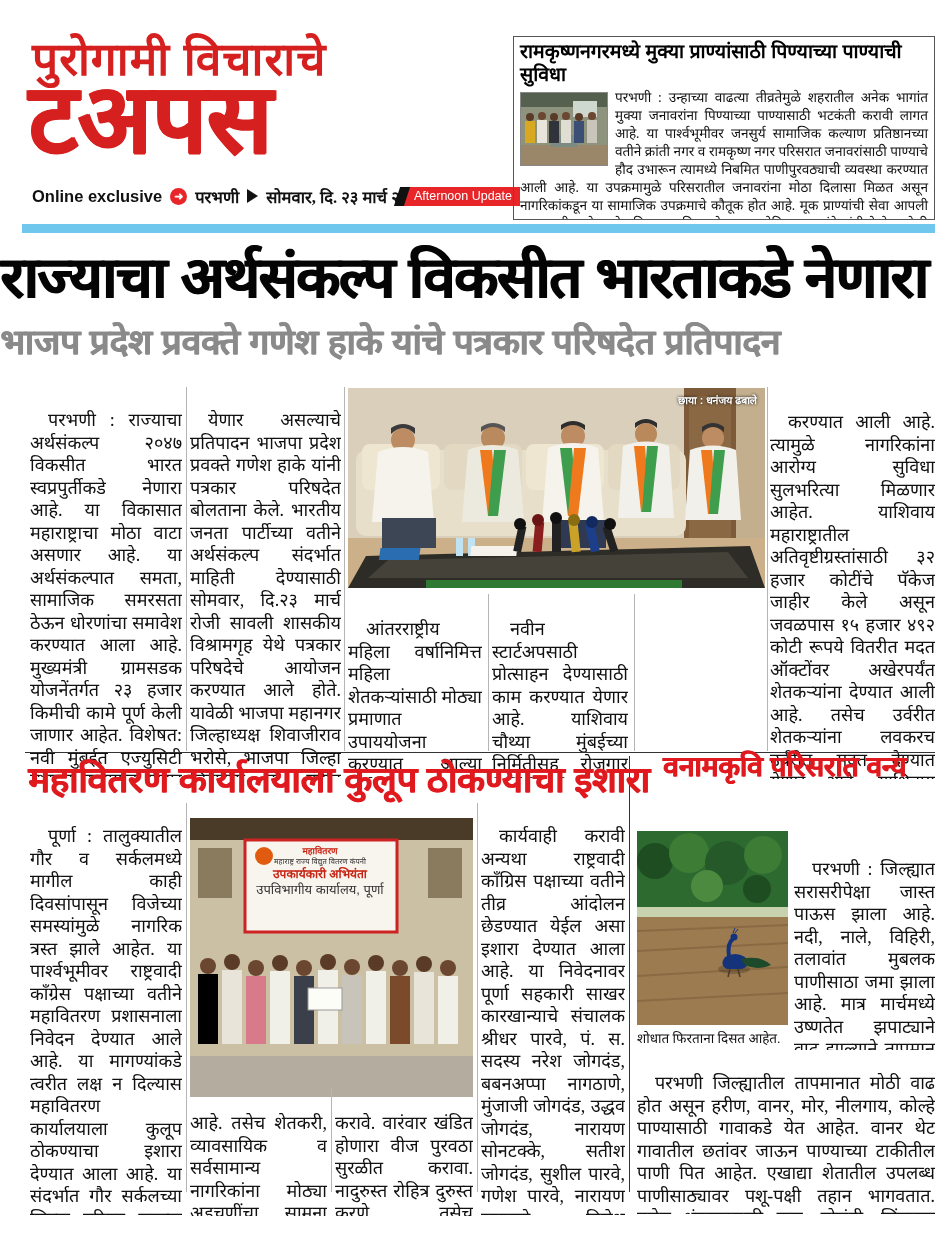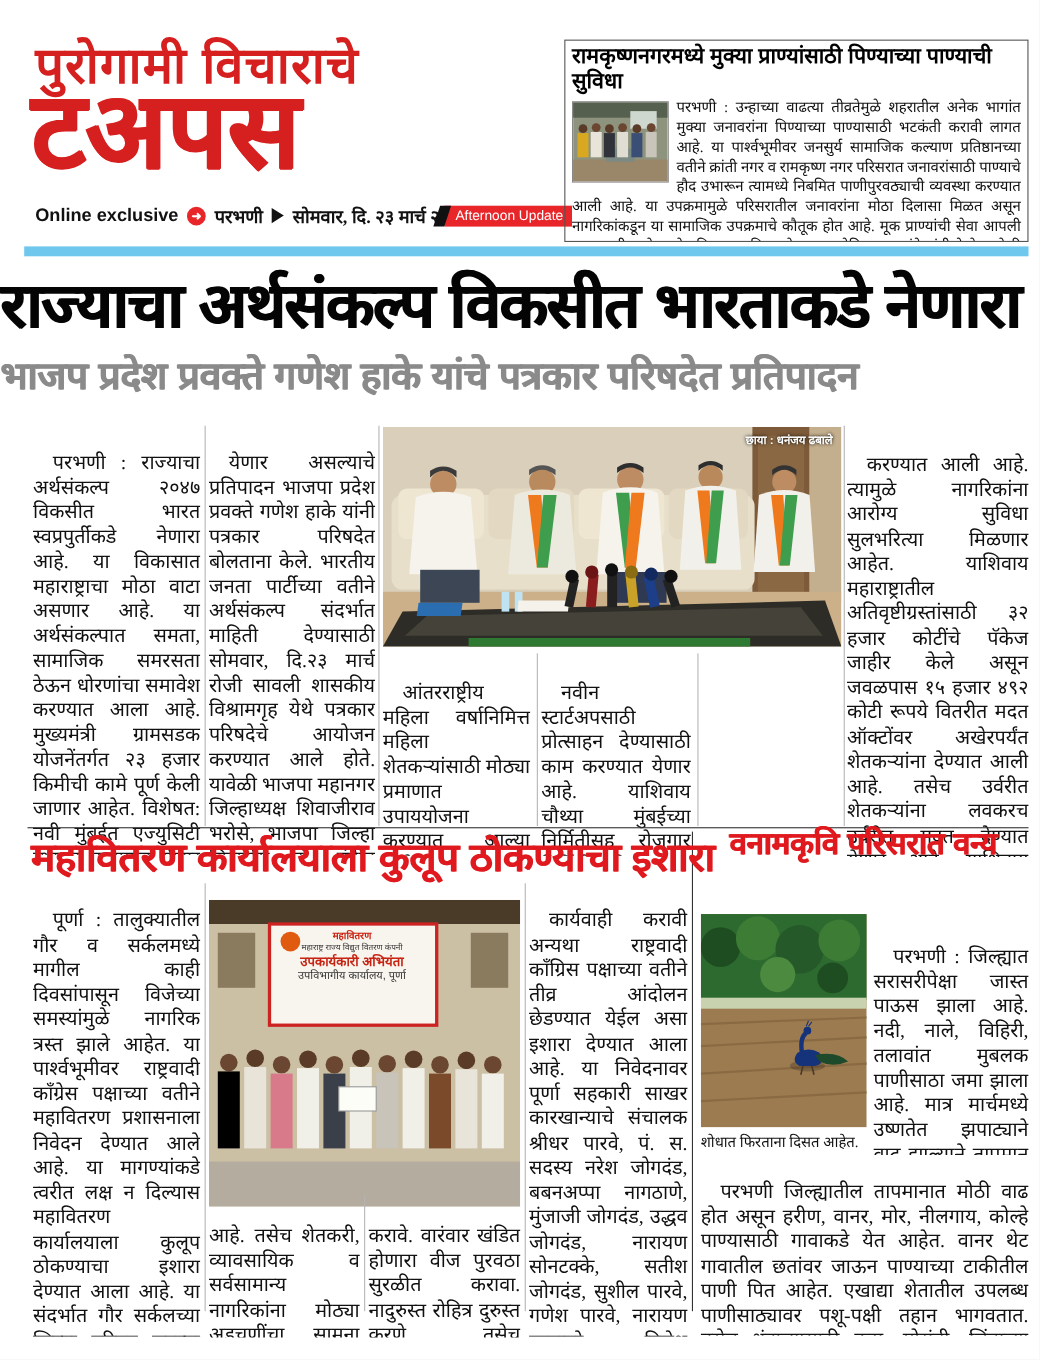--- a/index.html
+++ b/index.html
@@ -46,21 +46,21 @@
           font-size:10.5px;font-weight:bold;text-shadow:0 0 3px #000;}
   
   .a2-head{position:absolute;left:28px;top:754px;width:596px;text-align:center;
            font-family:"Liberation Sans",sans-serif;font-size:36px;font-weight:900;color:#e0191f;
            white-space:nowrap;text-shadow:1px 0 0 #e0191f;}
   .banner-text{position:absolute;left:55px;top:28px;width:150px;text-align:center;line-height:1.25;
                font-family:"Liberation Sans",sans-serif;}
   .banner-text .b1{font-size:9px;font-weight:bold;color:#c82413;}
   .banner-text .b2{font-size:7.5px;color:#333;}
   .banner-text .b3{font-size:12px;font-weight:bold;color:#c82413;}
-  .banner-text .b4{font-size:10px;color:#333;}
+  .banner-text .b4{font-size:13px;color:#333;}
   
   .a3-head{position:absolute;left:634px;top:748px;width:301px;text-align:center;
            font-family:"Liberation Sans",sans-serif;font-size:28px;font-weight:900;color:#e0191f;
            line-height:1.35;text-shadow:1px 0 0 #e0191f;}
   .a3-cont{position:absolute;left:637px;top:1029px;width:298px;font-size:13.5px;color:#101010;}
   
   .footer{position:absolute;left:55px;top:1192px;width:880px;height:25px;background:#5fc2ee;
           clip-path:polygon(28px 0,100% 0,calc(100% - 36px) 100%,0 100%);
           display:flex;align-items:center;padding-left:36px;box-sizing:border-box;}
   .footer a{font-family:"Liberation Sans",sans-serif;font-size:15px;color:#17424e;text-decoration:none;font-weight:bold;}

